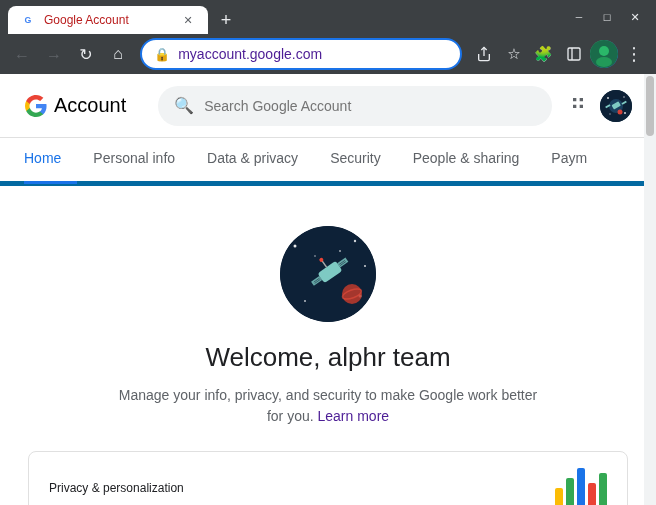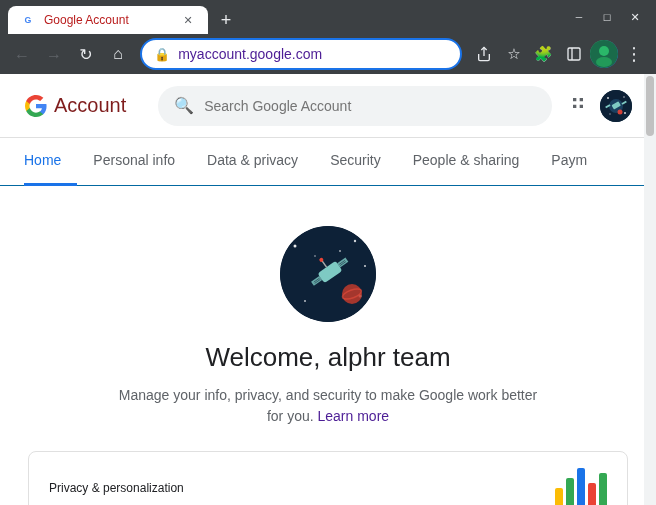--- a/index.html
+++ b/index.html
@@ -192,21 +192,21 @@
       display: flex;
       align-items: center;
       gap: 0;
       font-size: 22px;
       font-weight: 400;
       color: #202124;
     }
 
     .ga-logo-text {
       font-size: 20px;
-      color: #7f1d1d;
+      color: #000000;
       font-weight: 400;
       margin-left: 6px;
     }
 
     .ga-search {
       display: flex;
       align-items: center;
       flex: 1;
       max-width: 450px;
       background: #f1f3f4;
@@ -253,21 +253,21 @@
       display: flex;
       align-items: center;
       justify-content: center;
     }
 
     
     .ga-nav {
       display: flex;
       align-items: center;
       padding: 0 24px;
-      border-bottom: 1px solid #0369a1;
+      border-bottom: 5px solid #0369a1;
       height: 48px;
     }
 
     .nav-tab {
       padding: 0 16px;
       height: 48px;
       display: flex;
       align-items: center;
       font-size: 14px;
       color: #5f6368;

